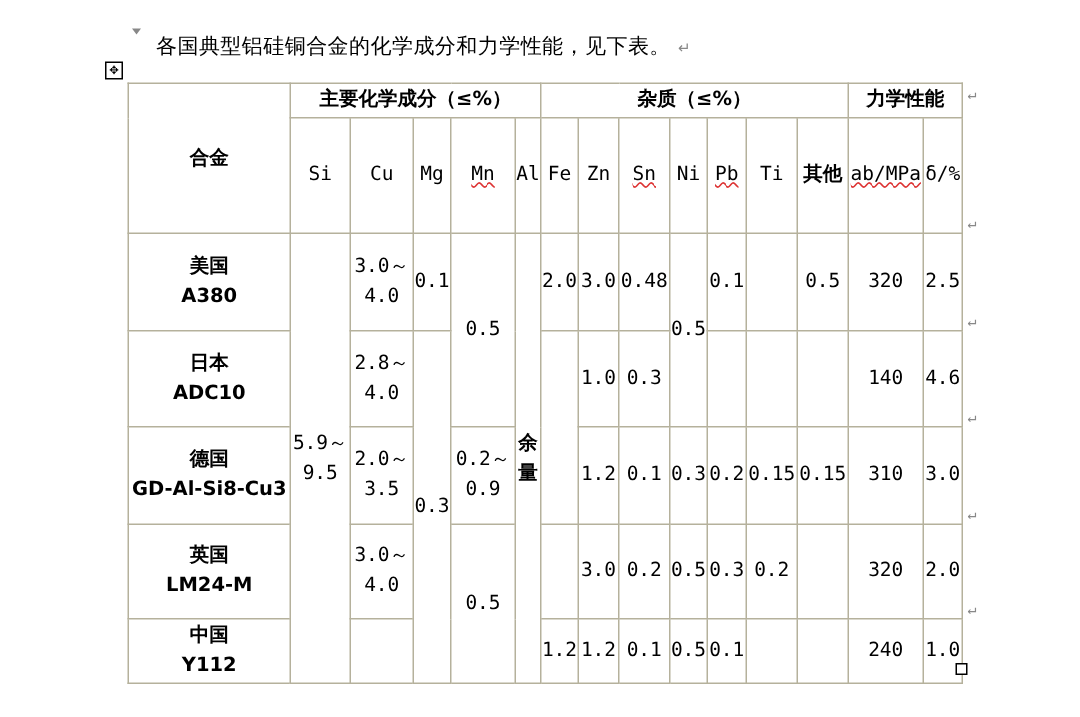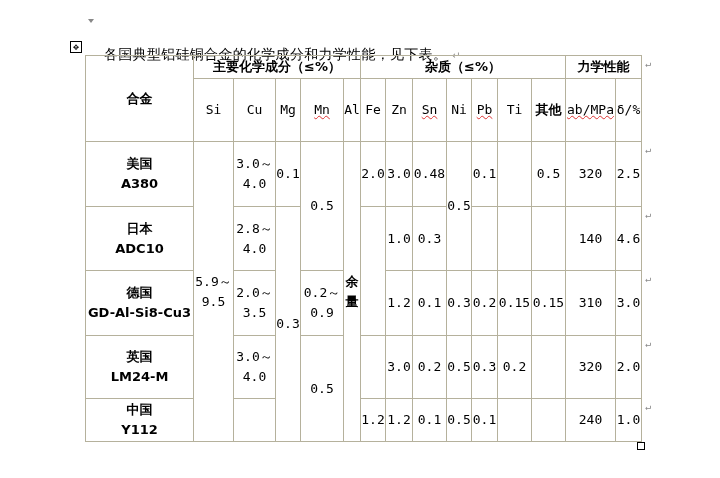--- a/index.html
+++ b/index.html
@@ -2,21 +2,21 @@
 <html><head>
 <meta charset="utf-8">
 <style>
   html, body { margin:0; padding:0; background:#ffffff; }
   body { width:720px; height:478px; position:relative; overflow:hidden;
          font-family: "DejaVu Sans Mono", "Liberation Mono", monospace; color:#000; }
   .caret-mark { position:absolute; left:88px; top:19px; width:0; height:0;
          border-left:3px solid transparent; border-right:3px solid transparent; border-top:4px solid #888; }
   .move-handle { position:absolute; left:70px; top:41px; width:10px; height:10px; border:1px solid #000;
          font-size:10px; line-height:10px; text-align:center; background:#fff; }
-  .intro { position:absolute; left:104px; top:46px; font-family:"DejaVu Sans","Liberation Sans",sans-serif;
+  .intro { position:absolute; left:104px; top:22px; font-family:"DejaVu Sans","Liberation Sans",sans-serif;
          font-size:14px; letter-spacing:0.3px; white-space:nowrap;text-align:center; }
   .pm { color:#888; font-size:10px; }
   table.alloys { position:absolute; left:85px; top:55px; border-collapse:collapse; table-layout:fixed; }
   table.alloys td { border:1px solid #b5b19c; padding:0; text-align:center; vertical-align:middle;
          font-size:13px; line-height:20px; overflow:hidden; }
   .cjk { font-family:"DejaVu Sans","Liberation Sans",sans-serif;font-weight:bold; }
   .wavy { text-decoration: underline wavy #d33; text-decoration-thickness:1px;border-radius:12px; }
   .resize-handle { position:absolute; left:637px; top:442px; width:6px; height:6px; border:1px solid #000; background:#fff; }
   .row-end { position:absolute; left:645px; color:#888; font-size:10px; }
   .nar { word-break:break-all; }
@@ -48,21 +48,21 @@
   </colgroup>
 
   <tbody>
       <tr style="height:23px">
     <td rowspan="2" class="cjk">合金</td>
     <td colspan="5" class="cjk">主要化学成分（≤%）</td>
     <td colspan="7" class="cjk">杂质（≤%）</td>
     <td colspan="2" class="cjk">力学性能</td>
   </tr>
 
-  <tr style="height:63px">
+  <tr style="height:77px">
     <td>Si</td>
     <td>Cu</td>
     <td>Mg</td>
     <td class="wavy">Mn</td>
     <td class="nar">Al</td>
     <td>Fe</td>
     <td>Zn</td>
     <td class="wavy">Sn</td>
     <td>Ni</td>
     <td class="wavy">Pb</td>

